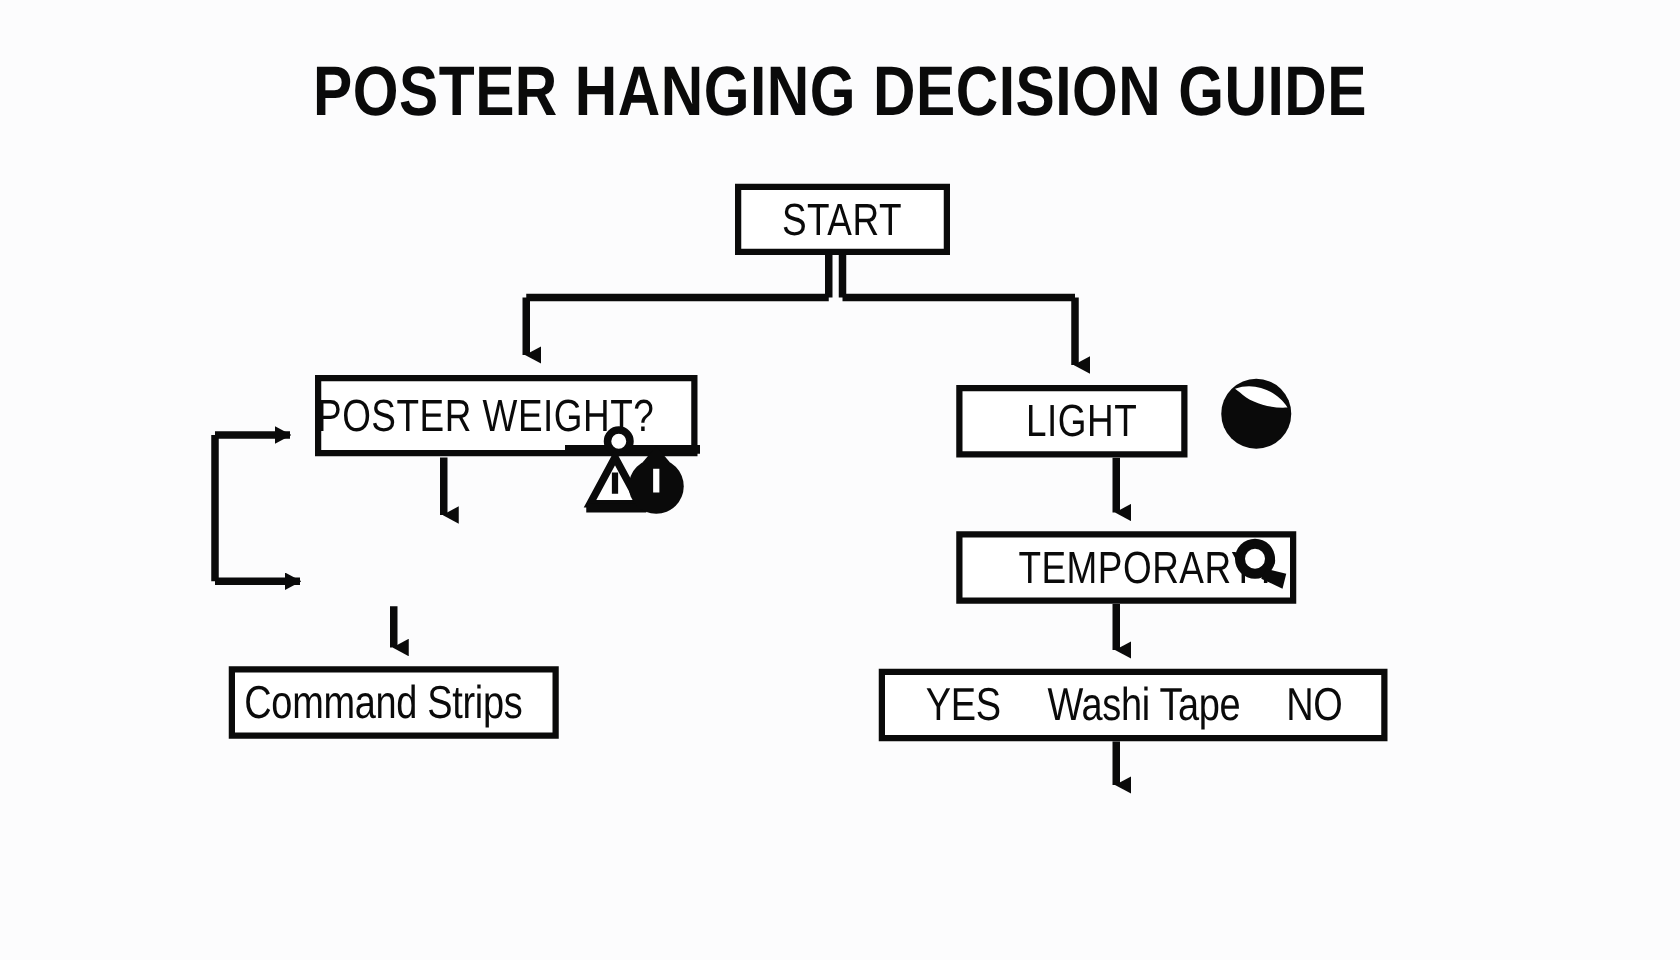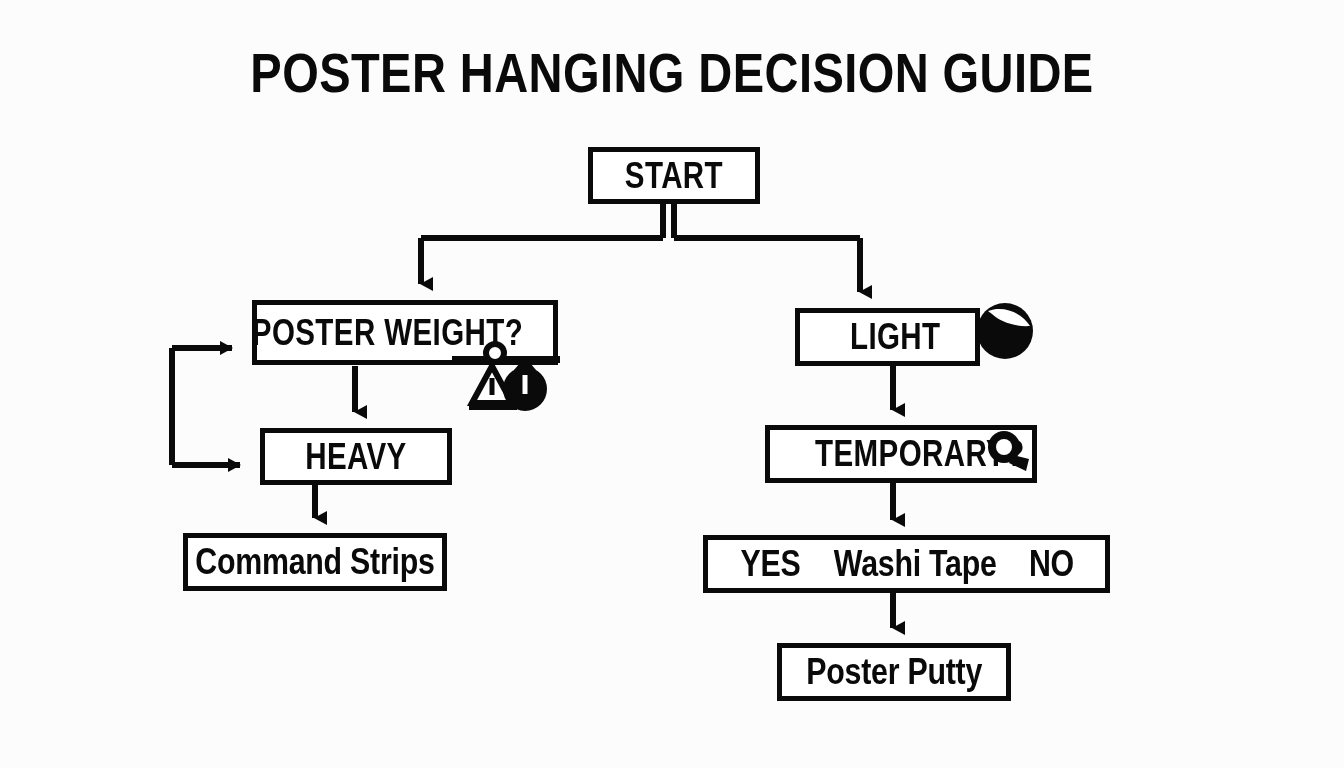--- a/index.html
+++ b/index.html
@@ -40,21 +40,21 @@
   .node {
     position: absolute;
     box-sizing: border-box;
     background: #ffffff;
     border: 5px solid #0a0a0a;
     display: flex;
     align-items: center;
     justify-content: center;
     color: #0a0a0a;
     font-family: "Liberation Sans", sans-serif;
-    font-weight: bold;
+    font-weight: normal;
     white-space: nowrap;
   }
   .node-label {
     display: block;
     transform: scaleX(0.82);
     transform-origin: 50% 50%;
   }
   .upper {
     font-size: 36px;
     letter-spacing: 0.5px;
@@ -124,45 +124,39 @@
   <div class="title">POSTER HANGING DECISION GUIDE</div>
 
   <div class="node upper" style="left:588px; top:147px; width:172px; height:57px;">
     <span class="node-label">START</span>
   </div>
 
   <div class="node upper" style="left:252px; top:300px; width:306px; height:65px;justify-content:flex-end;">
     <span class="node-label">POSTER WEIGHT?</span>
   </div>
 
-  <div class="node upper" style="left:260px; top:428px; width:192px; height:57px;">
-    <span class="node-label">HEAVY</span>
-  </div>
 
-  <div class="node mixed" style="left:183px; top:533px; width:264px; height:58px;">
+  <div class="node mixed" style="left:183px; top:533px; width:264px; height:58px;justify-content:flex-end;">
     <span class="node-label">Command Strips</span>
   </div>
 
-  <div class="node upper" style="left:795px; top:308px; width:185px; height:58px;padding-left:16px;">
+  <div class="node upper" style="left:765px; top:308px; width:185px; height:58px;padding-left:16px;">
     <span class="node-label">LIGHT</span>
   </div>
 
   <div class="node upper" style="left:765px; top:425px; width:272px; height:58px; justify-content:flex-start; padding-left:22px;">
     <span class="node-label">TEMPORARY?</span>
   </div>
 
   <div class="node mixed triple" style="left:683px; top:535px; width:407px; height:58px;">
     <span class="node-label">YES</span>
     <span class="node-label">Washi Tape</span>
     <span class="node-label">NO</span>
   </div>
 
-  <div class="node mixed" style="left:777px; top:643px; width:234px; height:58px;">
-    <span class="node-label">Poster Putty</span>
-  </div>
 
   <svg class="icon-layer" viewBox="0 0 1344 768" xmlns="http://www.w3.org/2000/svg">
 
     <g>
 
       <rect x="452" y="356" width="108" height="7" fill="#0a0a0a"></rect>
 
       <circle cx="495" cy="353" r="9" fill="#ffffff" stroke="#0a0a0a" stroke-width="6"></circle>
 
       <path d="M472,403 L492,366 L512,403 Z" fill="#ffffff" stroke="#0a0a0a" stroke-width="6"></path>

